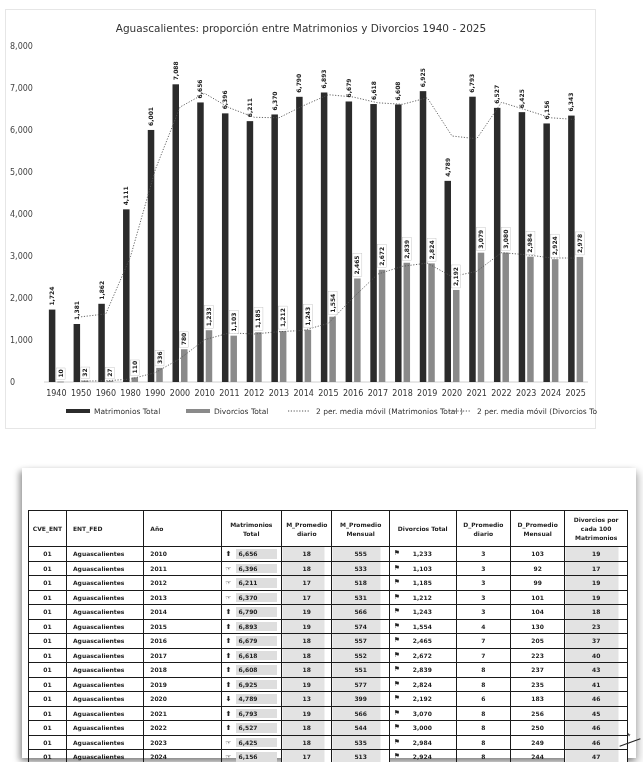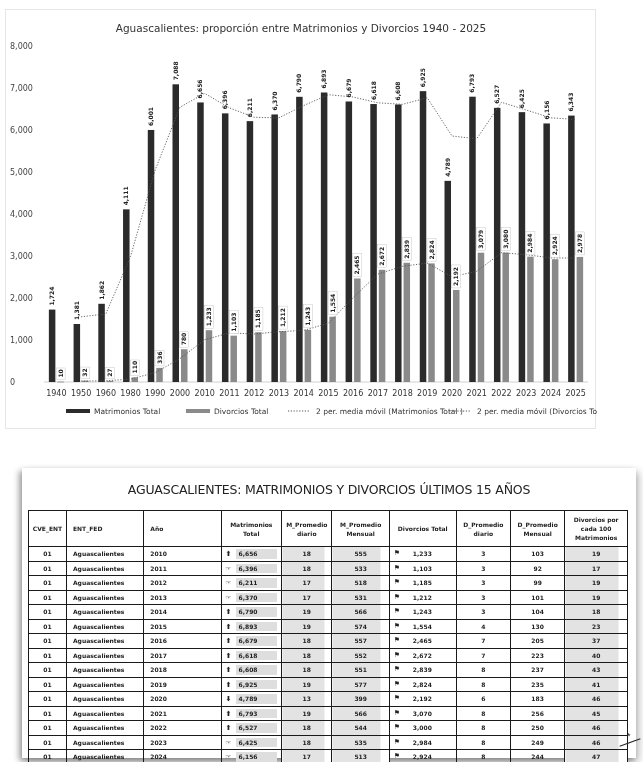--- a/index.html
+++ b/index.html
@@ -199,21 +199,20 @@
         <text x="208" y="404" class="legend-text">Divorcios Total</text>
         <line x1="282" x2="304" y1="401" y2="401" stroke="#555" stroke-width="1" stroke-dasharray="1.2,1.6"></line>
         <text x="310" y="404" class="legend-text">2 per. media móvil (Matrimonios Total )</text>
         <line x1="443" x2="465" y1="401" y2="401" stroke="#555" stroke-width="1" stroke-dasharray="1.2,1.6"></line>
         <text x="471" y="404" class="legend-text">2 per. media móvil (Divorcios Total)</text>
       </g>
   </svg>
 </div>
 
 <div id="table-card">
-  <div id="table-title">AGUASCALIENTES: MATRIMONIOS Y DIVORCIOS ÚLTIMOS 15 AÑOS</div>
   <table id="data-table">
     <thead>
       <tr>
         <th style="width:36px">CVE_ENT</th>
         <th class="left" style="width:74px">ENT_FED</th>
         <th class="left" style="width:74px">Año</th>
         <th style="width:58px">Matrimonios Total</th>
         <th style="width:41px">M_Promedio diario</th>
         <th style="width:55px">M_Promedio Mensual</th>
         <th style="width:64px">Divorcios Total</th>

